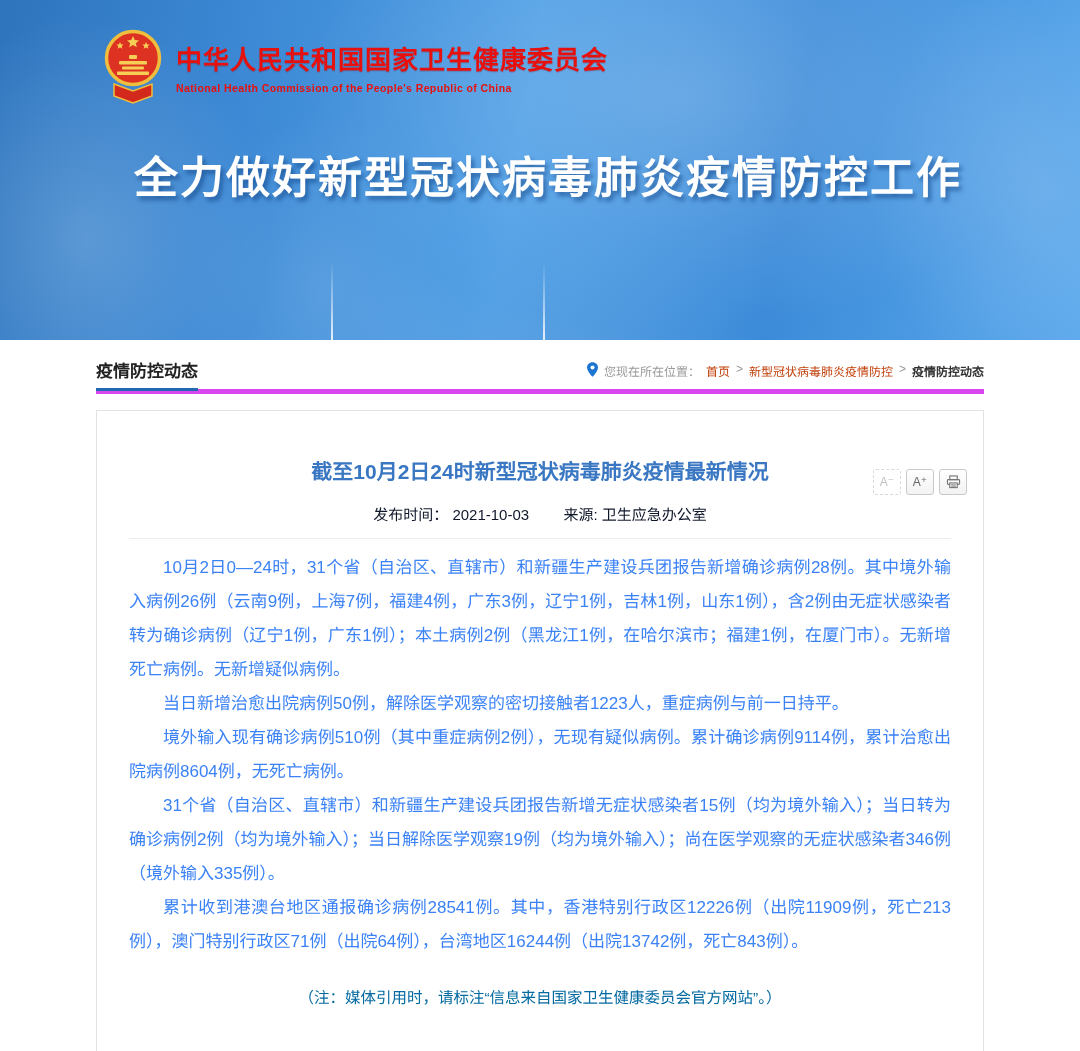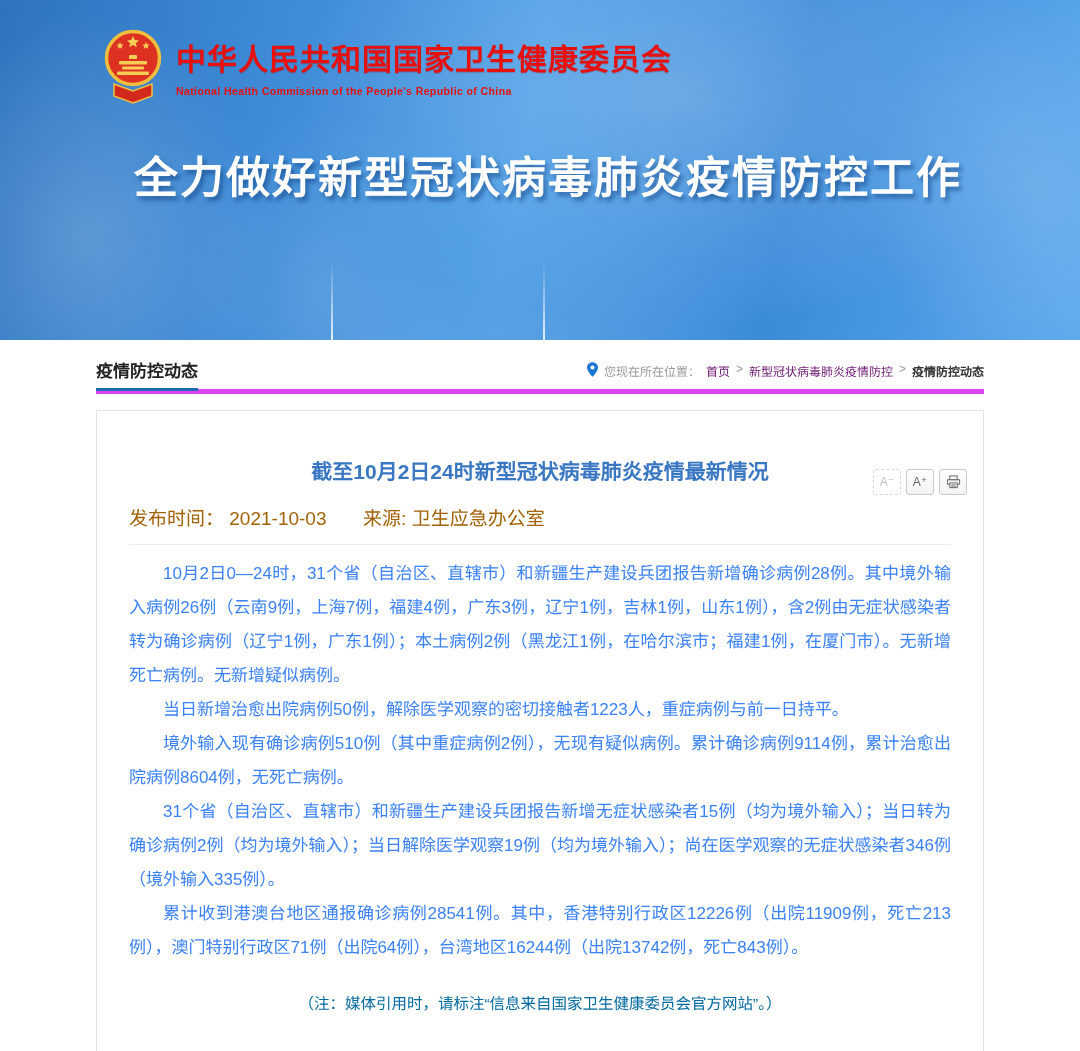--- a/index.html
+++ b/index.html
@@ -31,21 +31,21 @@
     background: linear-gradient(to top, rgba(255,255,255,.85), rgba(255,255,255,0)); }
   .pulse-line.l1 { left:331px; }
   .pulse-line.l2 { left:543px; }
   .logo-row {
     position:absolute; left:103px; top:27px;
     display:flex; align-items:center;
   }
   .emblem { width:60px; height:78px; flex:0 0 auto; }
   .logo-text { margin-left:13px; }
   .org-cn {
-    color:#e8100c; font-size:30px; font-weight:bold; letter-spacing:1px;
+    color:#e8100c; font-size:26px; font-weight:bold; letter-spacing:1px;
     text-shadow: 0 1px 1px rgba(120,0,0,.25);
   }
   .org-en {
     margin-top:6px; color:#e8100c; font-size:10.5px; font-weight:bold; letter-spacing:.4px;
   }
   .slogan {
     position:absolute; left:16px; right:0; top:142px;
     text-align:center;
     color:#ffffff; font-size:44px; font-weight:bold; letter-spacing:2px;
     text-shadow: 3px 4px 4px rgba(13,61,125,.55);
@@ -63,39 +63,40 @@
     font-size:17px; font-weight:bold; color:#222;
     padding-bottom:6px;
     border-bottom:3px solid #2468b2;
     margin-bottom:-2px;
   }
   .breadcrumb {
     display:flex; align-items:flex-start; gap:6px;
     font-size:12px; color:#999; padding-bottom:10px;
   }
   .breadcrumb .pin { width:11px; height:15px; display:inline-block; }
-  .crumb { color:#701a75; text-decoration:none; cursor:pointer; }
+  .crumb { color:#c2410c; text-decoration:none; cursor:pointer; }
   .crumb-sep { color:#999; }
   .crumb.current { color:#333; font-weight:bold; cursor:default; }
   
   .card {
     position:relative;
     margin-top:16px;
     border:1px solid #e3e3e3;
     background:#fff;
     padding:24px 32px 48px 32px;
   }
   .article-title {
     text-align:center;
     color:#3a77c2; font-size:21px; font-weight:bold;
     margin-top:20px;
   }
   .meta-row {
     margin-top:18px;
-    font-size:19px; color:#a16207;
+    text-align:center;
+    font-size:15px; color:#0f172a;
   }
   .meta-row .gap { display:inline-block; width:26px; }
   .toolbar {
     position:absolute; right:16px; top:58px;
     display:flex; gap:5px;
   }
   .tool-btn {
     width:28px; height:26px;
     display:flex; align-items:center; justify-content:center;
     background:linear-gradient(#ffffff,#f3f3f3);

